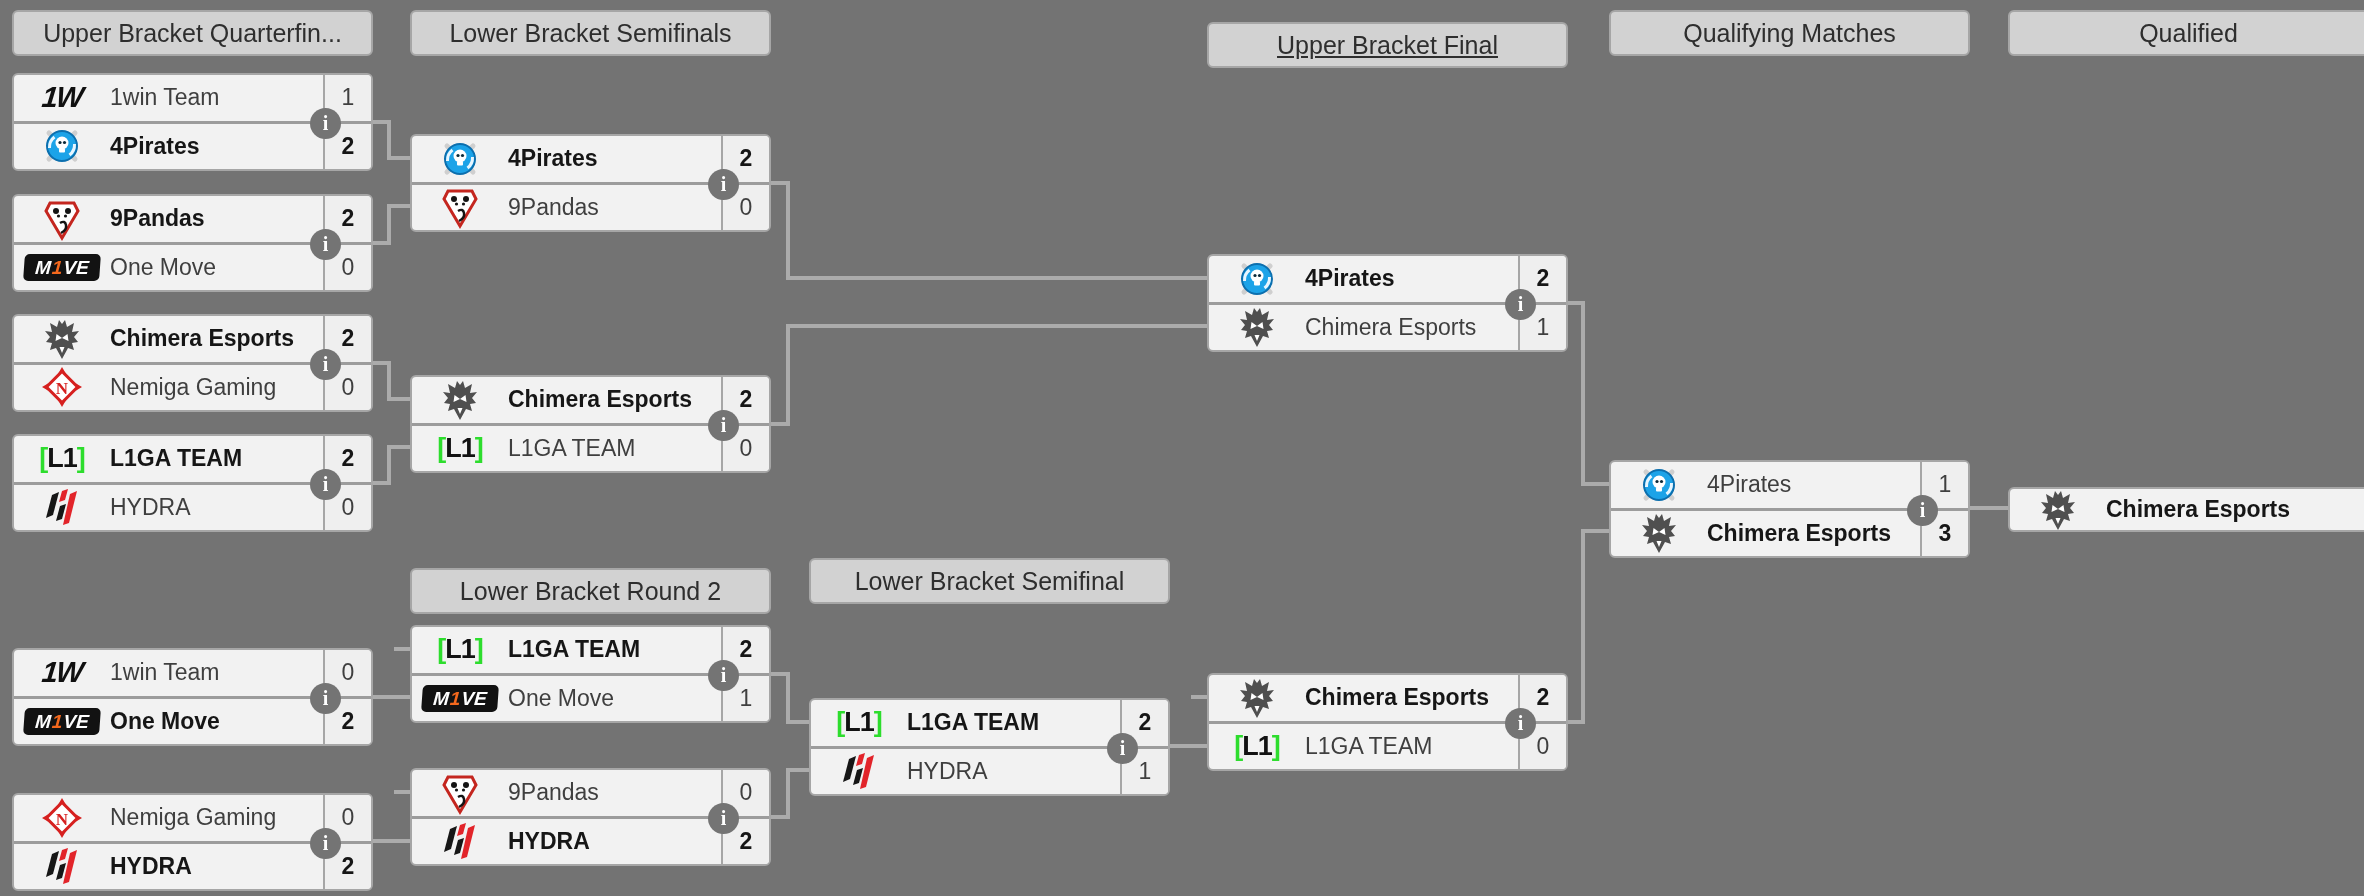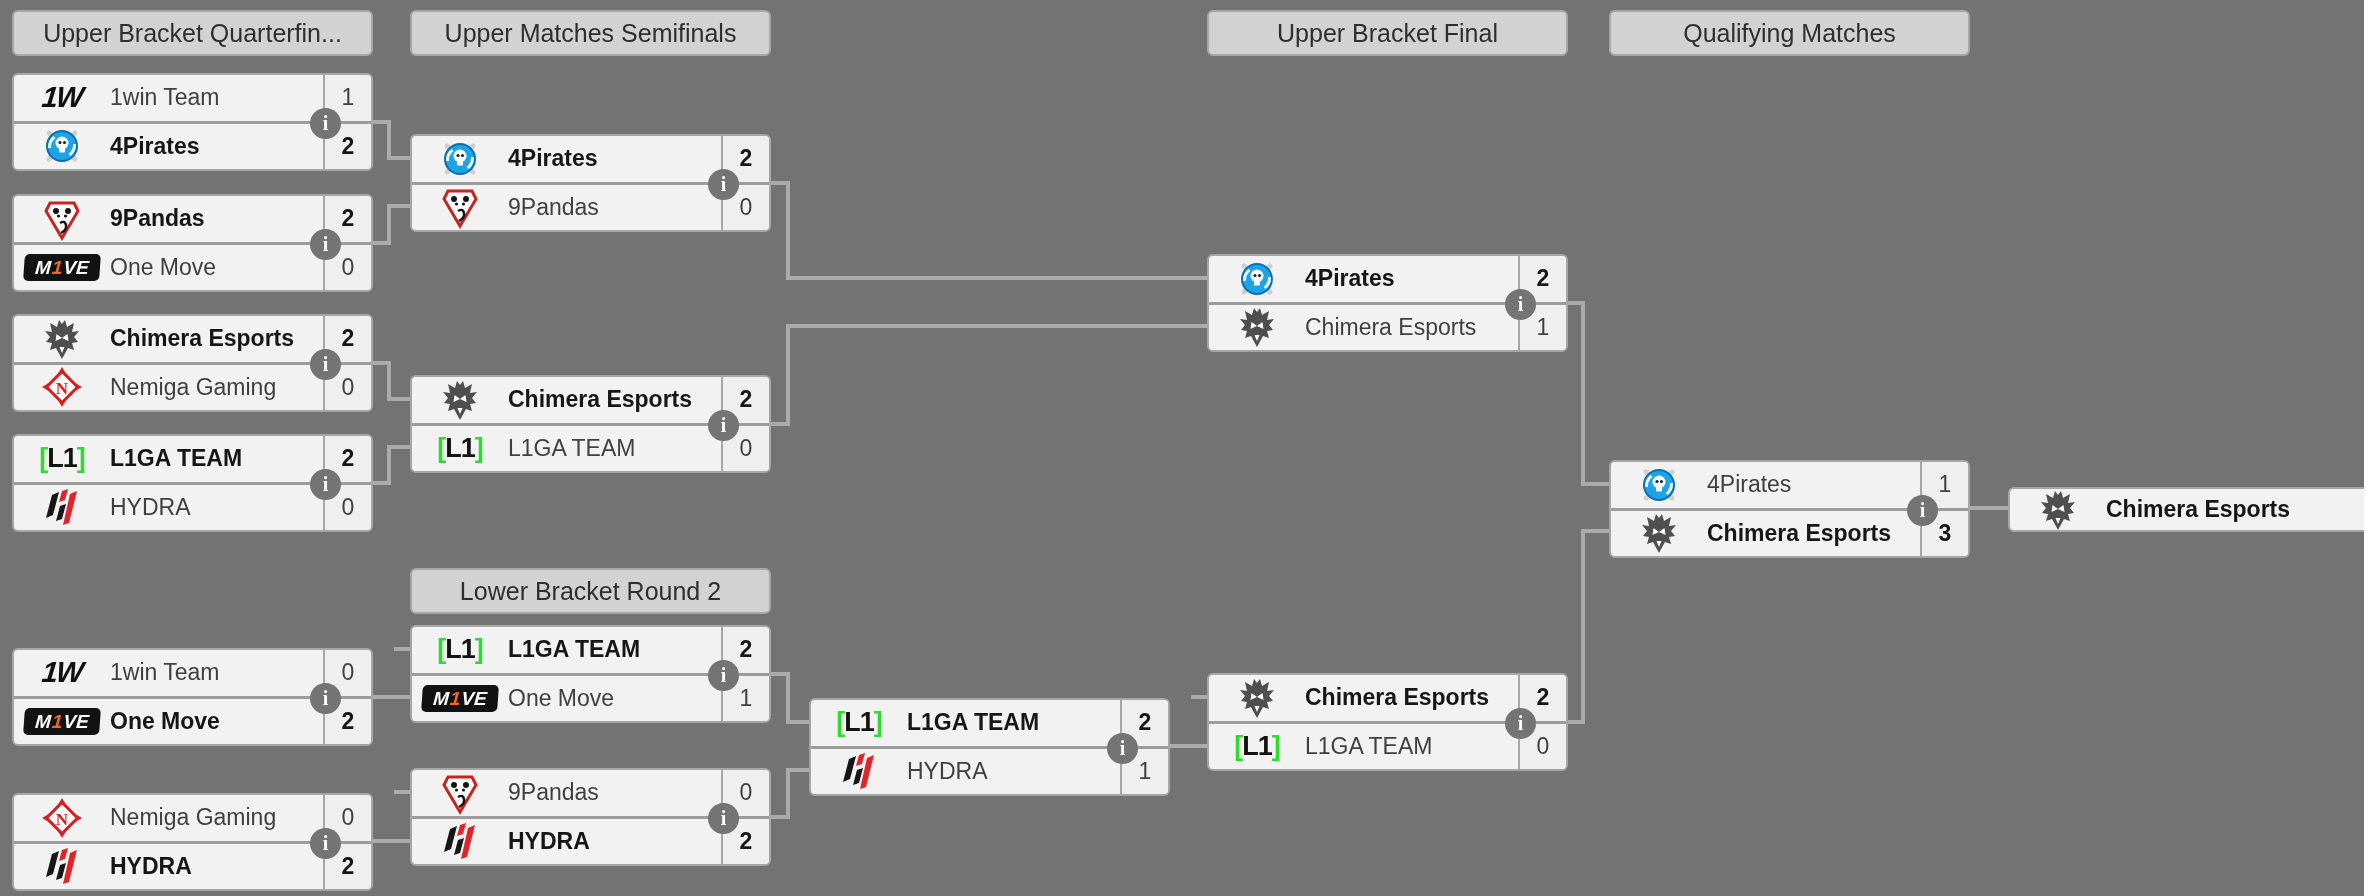--- a/index.html
+++ b/index.html
@@ -37,24 +37,26 @@
   .logo-l1{font-weight:900;font-size:27px;color:#121212;letter-spacing:-1px;}
   .logo-l1 .l1br{color:#2ddd2d;}
   svg{display:block;}
 </style>
 </head>
 <body>
 
 <div class="bracket">
 
   <div class="round-header" style="left:12px;top:10px;width:361px;">Upper Bracket Quarterfin...</div>
-  <div class="round-header" style="left:410px;top:10px;width:361px;">Upper Matches Semifinals</div>
-  <div class="round-header" style="left:1207px;top:10px;width:361px;">Upper Bracket Final</div>
+  <div class="round-header" style="left:410px;top:10px;width:361px;">Lower Bracket Semifinals</div>
+  <div class="round-header" style="left:1207px;top:22px;width:361px;text-decoration:underline;">Upper Bracket Final</div>
   <div class="round-header" style="left:1609px;top:10px;width:361px;text-align:right;">Qualifying Matches</div>
+  <div class="round-header" style="left:2008px;top:10px;width:361px;">Qualified</div>
   <div class="round-header" style="left:410px;top:558px;width:361px;margin-top:10px;">Lower Bracket Round 2</div>
+  <div class="round-header" style="left:809px;top:558px;width:361px;">Lower Bracket Semifinal</div>
 
   <div id="connector-layer">
       <div class="connector" style="left: 373px; top: 120px; width: 18px; height: 4px; background: rgb(171, 171, 171);"></div>
       <div class="connector" style="left: 387px; top: 120px; width: 4px; height: 40px; background: rgb(171, 171, 171);"></div>
       <div class="connector" style="left: 387px; top: 156px; width: 23px; height: 4px; background: rgb(171, 171, 171);"></div>
       <div class="connector" style="left: 373px; top: 241px; width: 18px; height: 4px; background: rgb(171, 171, 171);"></div>
       <div class="connector" style="left: 387px; top: 204px; width: 4px; height: 41px; background: rgb(171, 171, 171);"></div>
       <div class="connector" style="left: 387px; top: 204px; width: 23px; height: 4px; background: rgb(171, 171, 171);"></div>
       <div class="connector" style="left: 373px; top: 361px; width: 18px; height: 4px; background: rgb(171, 171, 171);"></div>
       <div class="connector" style="left: 387px; top: 361px; width: 4px; height: 40px; background: rgb(171, 171, 171);"></div>

